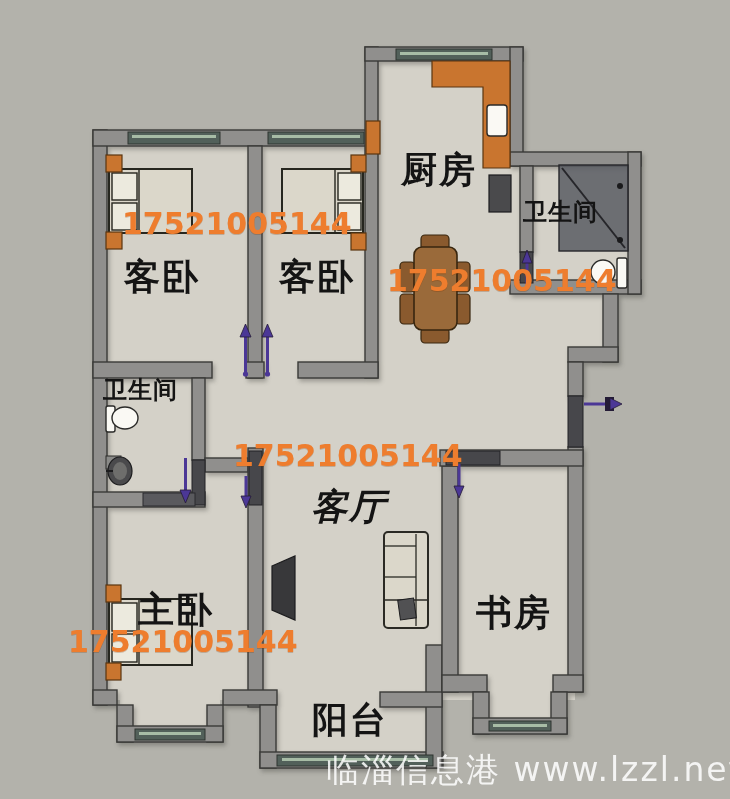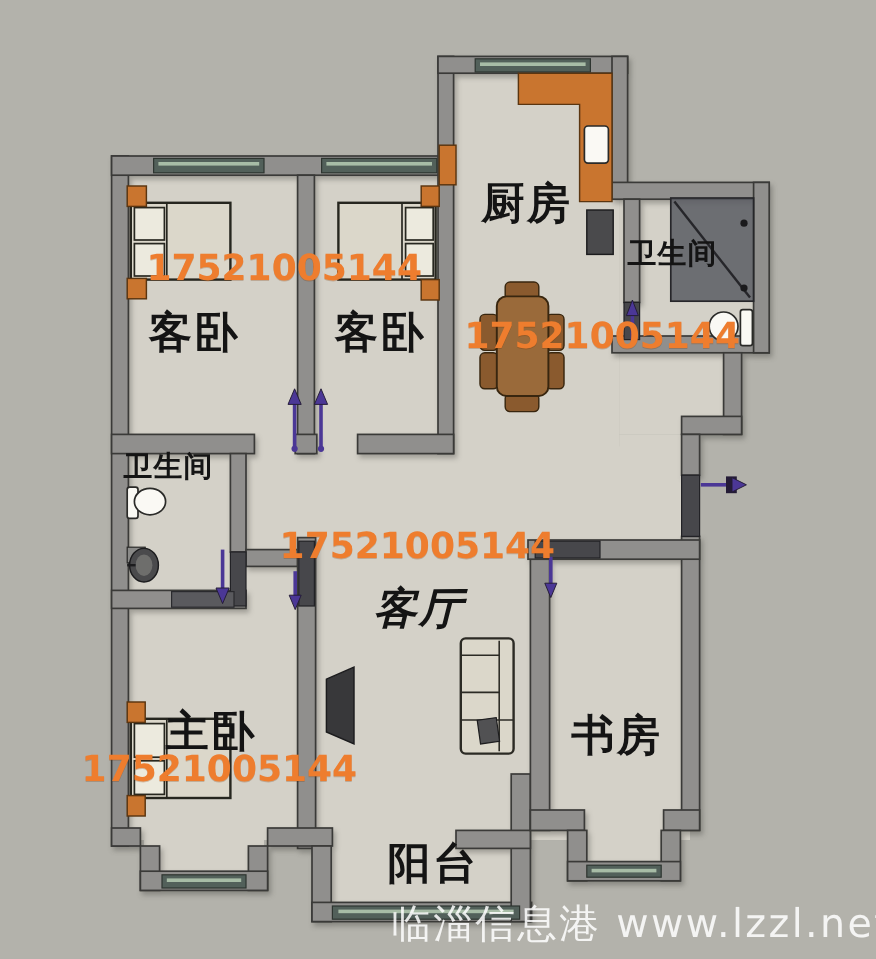--- a/index.html
+++ b/index.html
@@ -225,20 +225,20 @@
   </svg>
 
   <div class="room-label" style="left:124px;top:258px;">客卧</div>
   <div class="room-label" style="left:279px;top:258px;">客卧</div>
   <div class="room-label" style="left:401px;top:151px;">厨房</div>
   <div class="room-label small" style="left:523px;top:199px;">卫生间</div>
   <div class="room-label small" style="left:103px;top:377px;">卫生间</div>
   <div class="room-label" style="left:138px;top:543px;margin-top:48px;">主卧</div>
   <div class="room-label" style="left:311px;top:488px;font-style:italic;">客厅</div>
   <div class="room-label" style="left:476px;top:546px;margin-top:48px;">书房</div>
-  <div class="room-label" style="left:312px;top:701px;margin-left:11px;">阳台</div>
+  <div class="room-label" style="left:312px;top:701px;">阳台</div>
 
   <div class="wm-phone" style="left:122px;top:209px;">17521005144</div>
   <div class="wm-phone" style="left:387px;top:266px;">17521005144</div>
   <div class="wm-phone" style="left:233px;top:441px;">17521005144</div>
   <div class="wm-phone" style="left:68px;top:627px;">17521005144</div>
   <div class="wm-site" style="left:326px;top:753px;">临淄信息港 www.lzzl.net</div>
 </div>
 
 </body></html>

